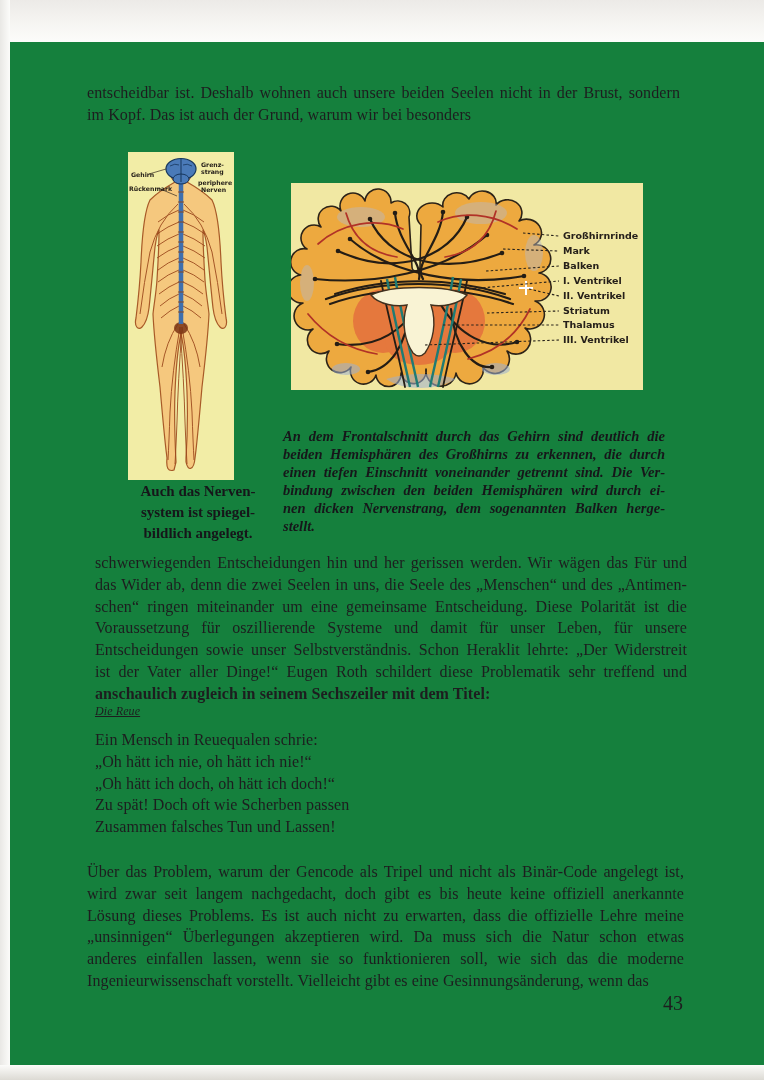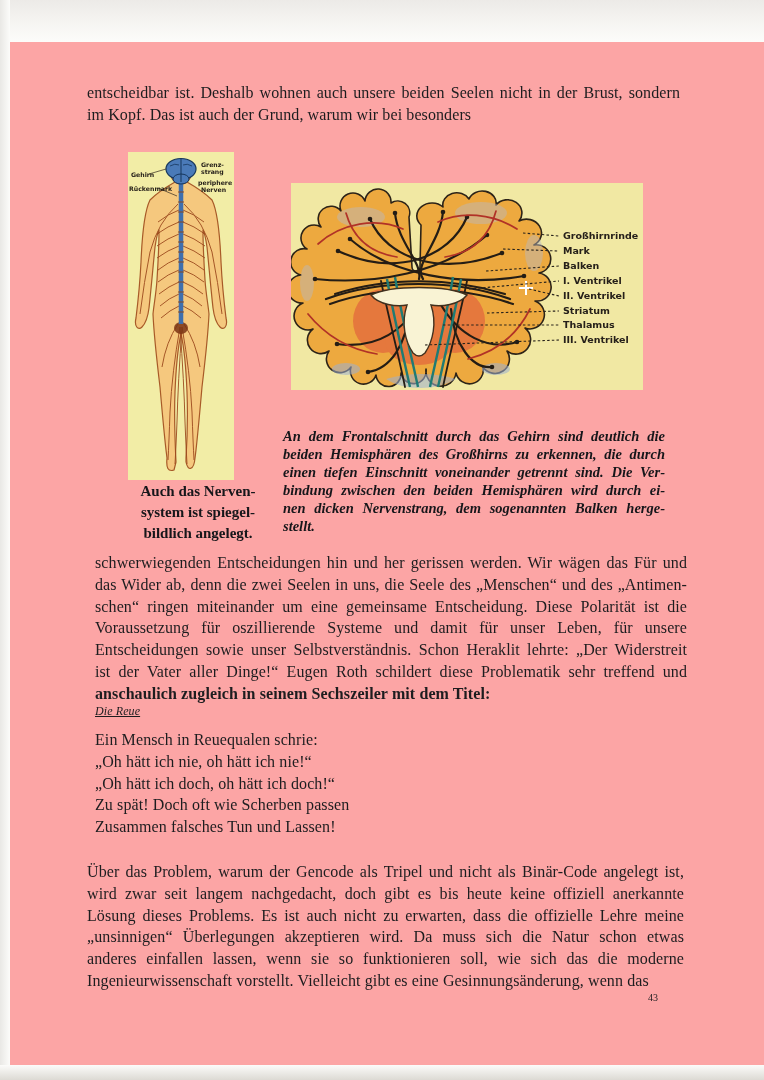--- a/index.html
+++ b/index.html
@@ -1,37 +1,37 @@
 <!DOCTYPE html>
 <html><head>
 <meta charset="utf-8">
 <style>
   * { margin:0; padding:0; box-sizing:border-box; }
   html,body { width:764px; height:1080px; }
   body { background:#d8d7d3; font-family:"Liberation Serif", serif; }
-  .page { position:relative; width:764px; height:1080px; background:#fca5a5; overflow:hidden; color:#1d1d1f; }
+  .page { position:relative; width:764px; height:1080px; background:#15803d; overflow:hidden; color:#1d1d1f; }
   .scan-top { position:absolute; top:0; left:0; right:0; height:42px;
     background:linear-gradient(180deg,#eceae7 0%,#f5f4f1 50%,#fcfcfa 100%); }
   .scan-left { position:absolute; left:0; top:0; bottom:0; width:10px;
     background:linear-gradient(90deg,#e9e8e5,#fcfcfa); }
   .scan-bottom { position:absolute; bottom:0; left:0; right:0; height:15px;
     background:linear-gradient(0deg,#dcdad4,#fcfcfa); }
   .abs { position:absolute; }
   .bodytext { font-size:16px; line-height:21.8px; letter-spacing:0.1px; }
   .jlines .linegroup > div, .jlines > .pline {
     text-align:justify; text-align-last:justify; white-space:nowrap; }
   .last-left .linegroup > div:last-child { text-align-last:left !important; }
   .pline.tal-left { text-align-last:left !important;font-weight:bold; }
   .it { }
   .cap-right { font-size:14.5px; line-height:18px; font-weight:bold; color:#16161a;font-style:italic; }
   .cap-left { font-size:15px; line-height:21px; font-weight:bold; color:#16161a; }
   .cap-left .linegroup > div { text-align:center; white-space:nowrap;font-family:Liberation Serif, serif; }
   .poem .linegroup > div { text-align:left; white-space:nowrap; }
   .poem-title { font-size:12px; font-style:italic; text-decoration:underline; }
-  .pagenum { font-size:10px; }
+  .pagenum { font-size:20px;margin-left:15px; }
   svg { display:block; }
   svg text { font-family:"DejaVu Sans", sans-serif; font-weight:bold; fill:#26201a; }
 </style>
 </head>
 <body>
 
 <div class="page">
   <div class="scan-top"></div>
   <div class="scan-left"></div>
   <div class="scan-bottom"></div>

